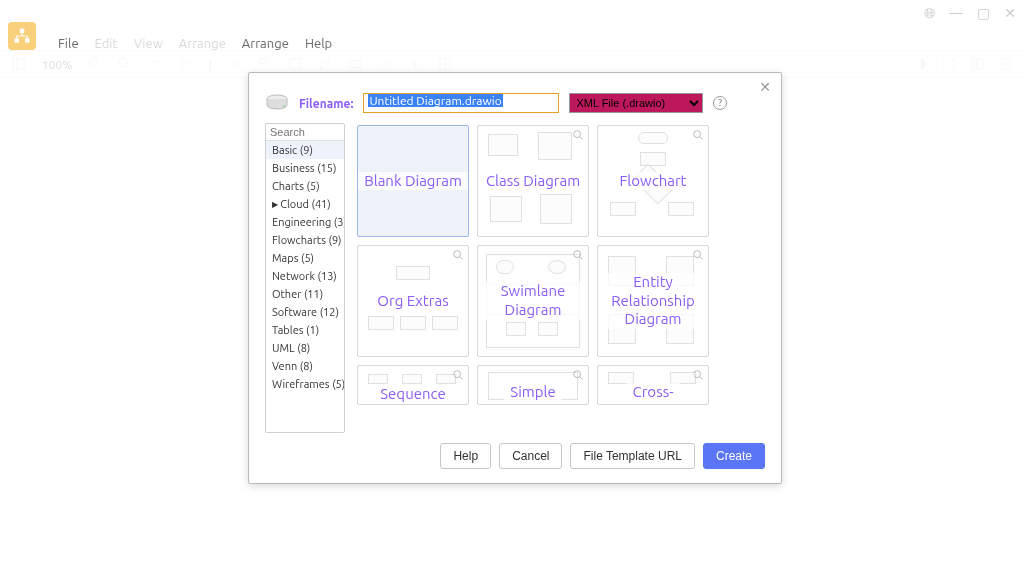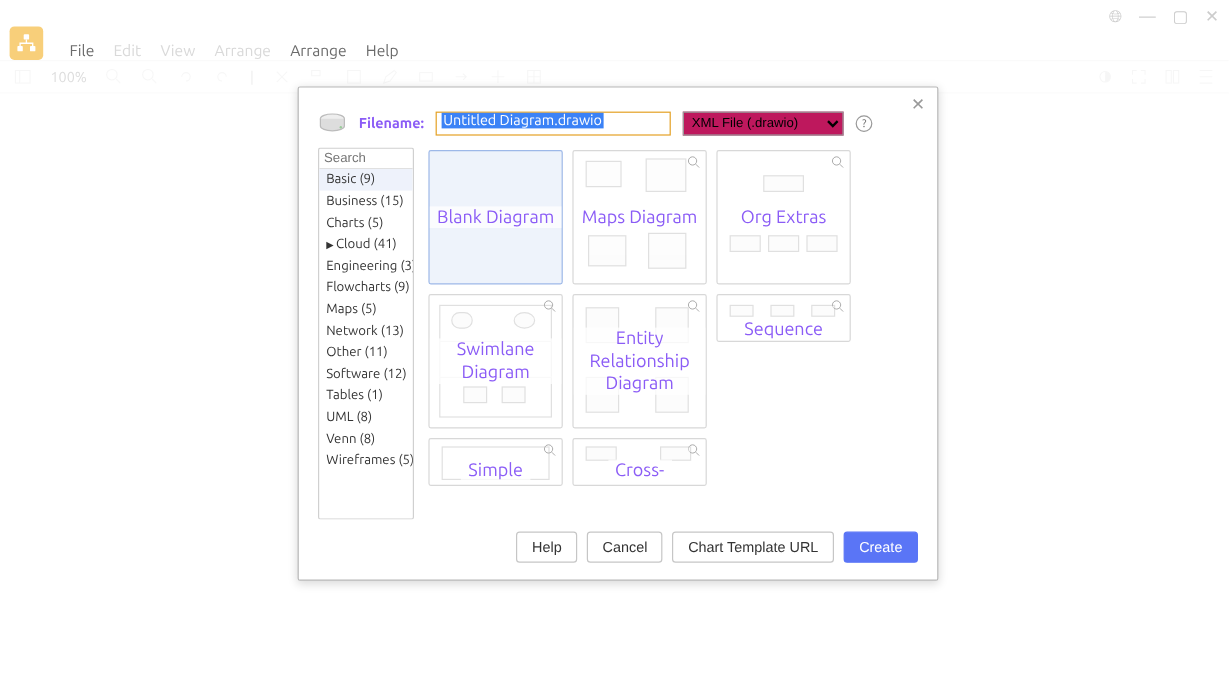--- a/index.html
+++ b/index.html
@@ -453,23 +453,37 @@
           <svg class="zoom" viewBox="0 0 16 16">
               <circle cx="6" cy="6" r="5" fill="none" stroke="currentColor"></circle>
               <line x1="10" y1="10" x2="14" y2="14" stroke="currentColor"></line>
             </svg>
           <div class="bg">
             <div class="bg-shape" style="left:10px;top:8px;width:30px;height:22px"></div>
             <div class="bg-shape" style="left:60px;top:6px;width:34px;height:28px"></div>
             <div class="bg-shape" style="left:12px;top:70px;width:32px;height:26px"></div>
             <div class="bg-shape" style="left:62px;top:68px;width:32px;height:30px"></div>
           </div>
-          <span class="tpl-label">Maps Diagram</span>
-        </div>
-
+          <span class="tpl-label">Class Diagram</span>
+        </div>
+
+        <div class="tpl">
+          <svg class="zoom" viewBox="0 0 16 16">
+              <circle cx="6" cy="6" r="5" fill="none" stroke="currentColor"></circle>
+              <line x1="10" y1="10" x2="14" y2="14" stroke="currentColor"></line>
+            </svg>
+          <div class="bg">
+            <div class="bg-shape" style="left:40px;top:6px;width:30px;height:12px;border-radius:6px"></div>
+            <div class="bg-shape" style="left:42px;top:26px;width:26px;height:14px"></div>
+            <div class="bg-shape" style="left:38px;top:48px;width:34px;height:20px;transform:rotate(45deg);border:none;outline:1px solid #bbb"></div>
+            <div class="bg-shape" style="left:12px;top:76px;width:26px;height:14px"></div>
+            <div class="bg-shape" style="left:70px;top:76px;width:26px;height:14px"></div>
+          </div>
+          <span class="tpl-label">Flowchart</span>
+        </div>
 
         <div class="tpl">
           <svg class="zoom" viewBox="0 0 16 16">
               <circle cx="6" cy="6" r="5" fill="none" stroke="currentColor"></circle>
               <line x1="10" y1="10" x2="14" y2="14" stroke="currentColor"></line>
             </svg>
           <div class="bg">
             <div class="bg-shape" style="left:38px;top:20px;width:34px;height:14px"></div>
             <div class="bg-shape" style="left:10px;top:70px;width:26px;height:14px"></div>
             <div class="bg-shape" style="left:42px;top:70px;width:26px;height:14px"></div>
@@ -542,16 +556,16 @@
           </div>
           <span class="tpl-label" style="margin-top:14px">Cross-</span>
         </div>
       </div>
     </div>
   </div>
 
   <div class="dialog-footer">
     <button class="btn">Help</button>
     <button class="btn">Cancel</button>
-    <button class="btn">Chart Template URL</button>
+    <button class="btn">File Template URL</button>
     <button class="btn btn-primary">Create</button>
   </div>
 </div>
 
 </body></html>

